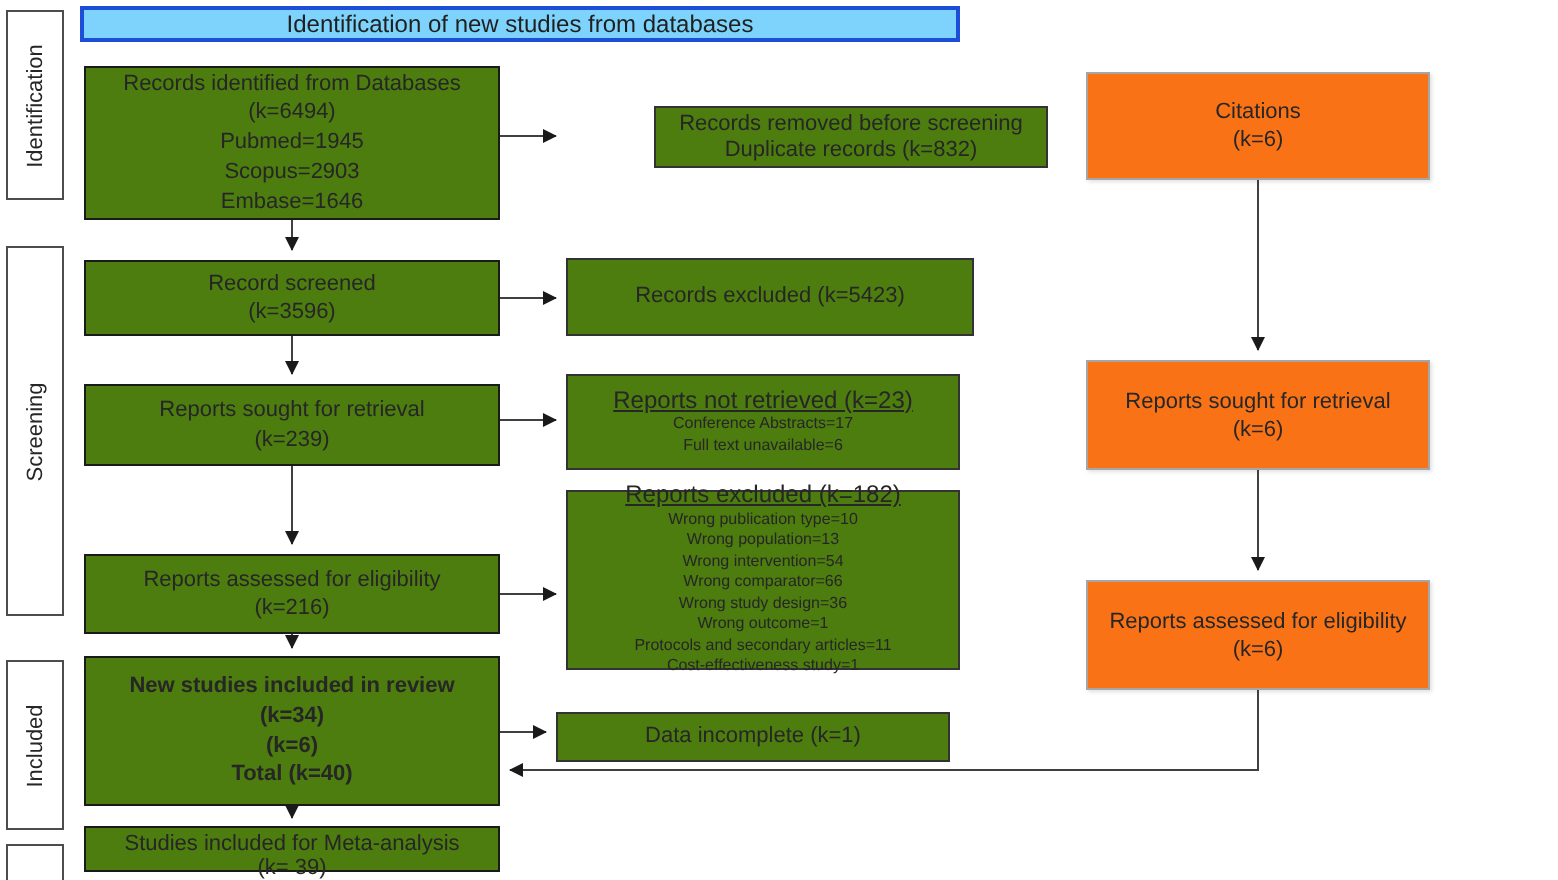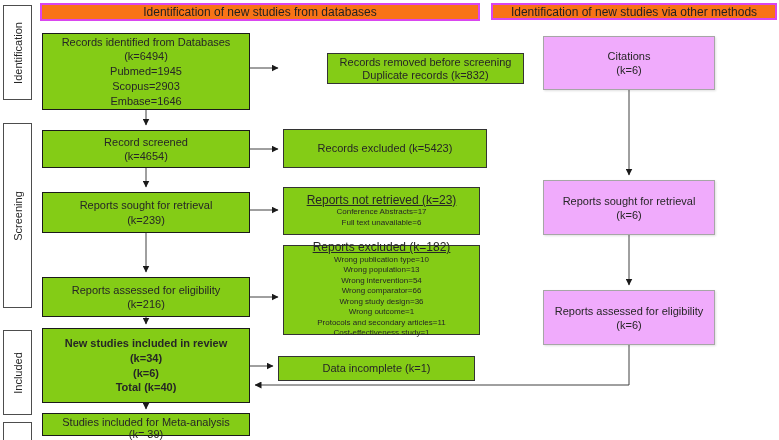--- a/index.html
+++ b/index.html
@@ -1,59 +1,56 @@
 <!DOCTYPE html>
 <html><head>
 <meta charset="utf-8">
 <style>
   * { margin:0; padding:0; box-sizing:border-box; }
   html,body { background:#ffffff; }
   body { font-family:"Liberation Sans", sans-serif; }
   .canvas { position:relative; width:779px; height:440px; background:#fff; overflow:hidden; }
 
   .header {
-    position:absolute; background:#f97316; border:2px solid #d946ef;
+    position:absolute; background:#7dd3fc; border:2px solid #1d4ed8;
     display:flex; align-items:center; justify-content:center;
     font-size:12px; color:#1f1f1f;
   }
 
   .sideblock {
     position:absolute; background:#fff; border:1.6px solid #4d4d4d;
     display:flex; align-items:center; justify-content:center;
   }
   .sideblock span {
     transform:rotate(-90deg); white-space:nowrap;
     font-size:11px; color:#262626;
   }
 
   .box {
     position:absolute; display:flex; flex-direction:column;
     justify-content:center; align-items:center; text-align:center;
-    color:#262626; background:#84cc16; padding:1px 4px;
+    color:#262626; background:#4d7c0f; padding:1px 4px;
   }
   .b-main  { border:1.6px solid #1a1a1a; font-size:11px; line-height:14.5px; }
   .b-excl  { border:1.2px solid #333333; font-size:11px; line-height:13px; }
-  .b-gray  { background:#f0abfc; border:1px solid #a6a6a6;
+  .b-gray  { background:#f97316; border:1px solid #a6a6a6;
              box-shadow:1px 1px 2px rgba(0,0,0,0.12);
              font-size:11px; line-height:14px; }
   .small   { font-size:8px; line-height:10.5px; }
   .t-excl  { font-size:12px; line-height:13.5px;text-decoration:underline; }
 
   svg.arrows { position:absolute; left:0; top:0; pointer-events:none; }
 </style>
 </head>
 <body>
 
 <div class="canvas">
 
   <div class="header" style="left:40px; top:3px; width:440px; height:18px;">
     <span>Identification of new studies from databases</span>
-  </div>
-  <div class="header" style="left:491px; top:3px; width:286px; height:17px;">
-    <span>Identification of new studies via other methods</span>
   </div>
 
   <div class="sideblock" style="left:3px; top:5px; width:29px; height:95px;">
     <span>Identification</span>
   </div>
   <div class="sideblock" style="left:3px; top:123px; width:29px; height:185px;">
     <span>Screening</span>
   </div>
   <div class="sideblock" style="left:3px; top:330px; width:29px; height:85px;">
     <span>Included</span>
@@ -63,21 +60,21 @@
   <div class="box b-main" style="left:42px; top:33px; width:208px; height:77px; line-height:14.8px;">
     <span>Records identified from Databases</span>
     <span>(k=6494)</span>
     <span>Pubmed=1945</span>
     <span>Scopus=2903</span>
     <span>Embase=1646</span>
   </div>
 
   <div class="box b-main" style="left:42px; top:130px; width:208px; height:38px;">
     <span>Record screened</span>
-    <span>(k=4654)</span>
+    <span>(k=3596)</span>
   </div>
 
   <div class="box b-main" style="left:42px; top:192px; width:208px; height:41px;">
     <span>Reports sought for retrieval</span>
     <span>(k=239)</span>
   </div>
 
   <div class="box b-main" style="left:42px; top:277px; width:208px; height:40px;">
     <span>Reports assessed for eligibility</span>
     <span>(k=216)</span>

